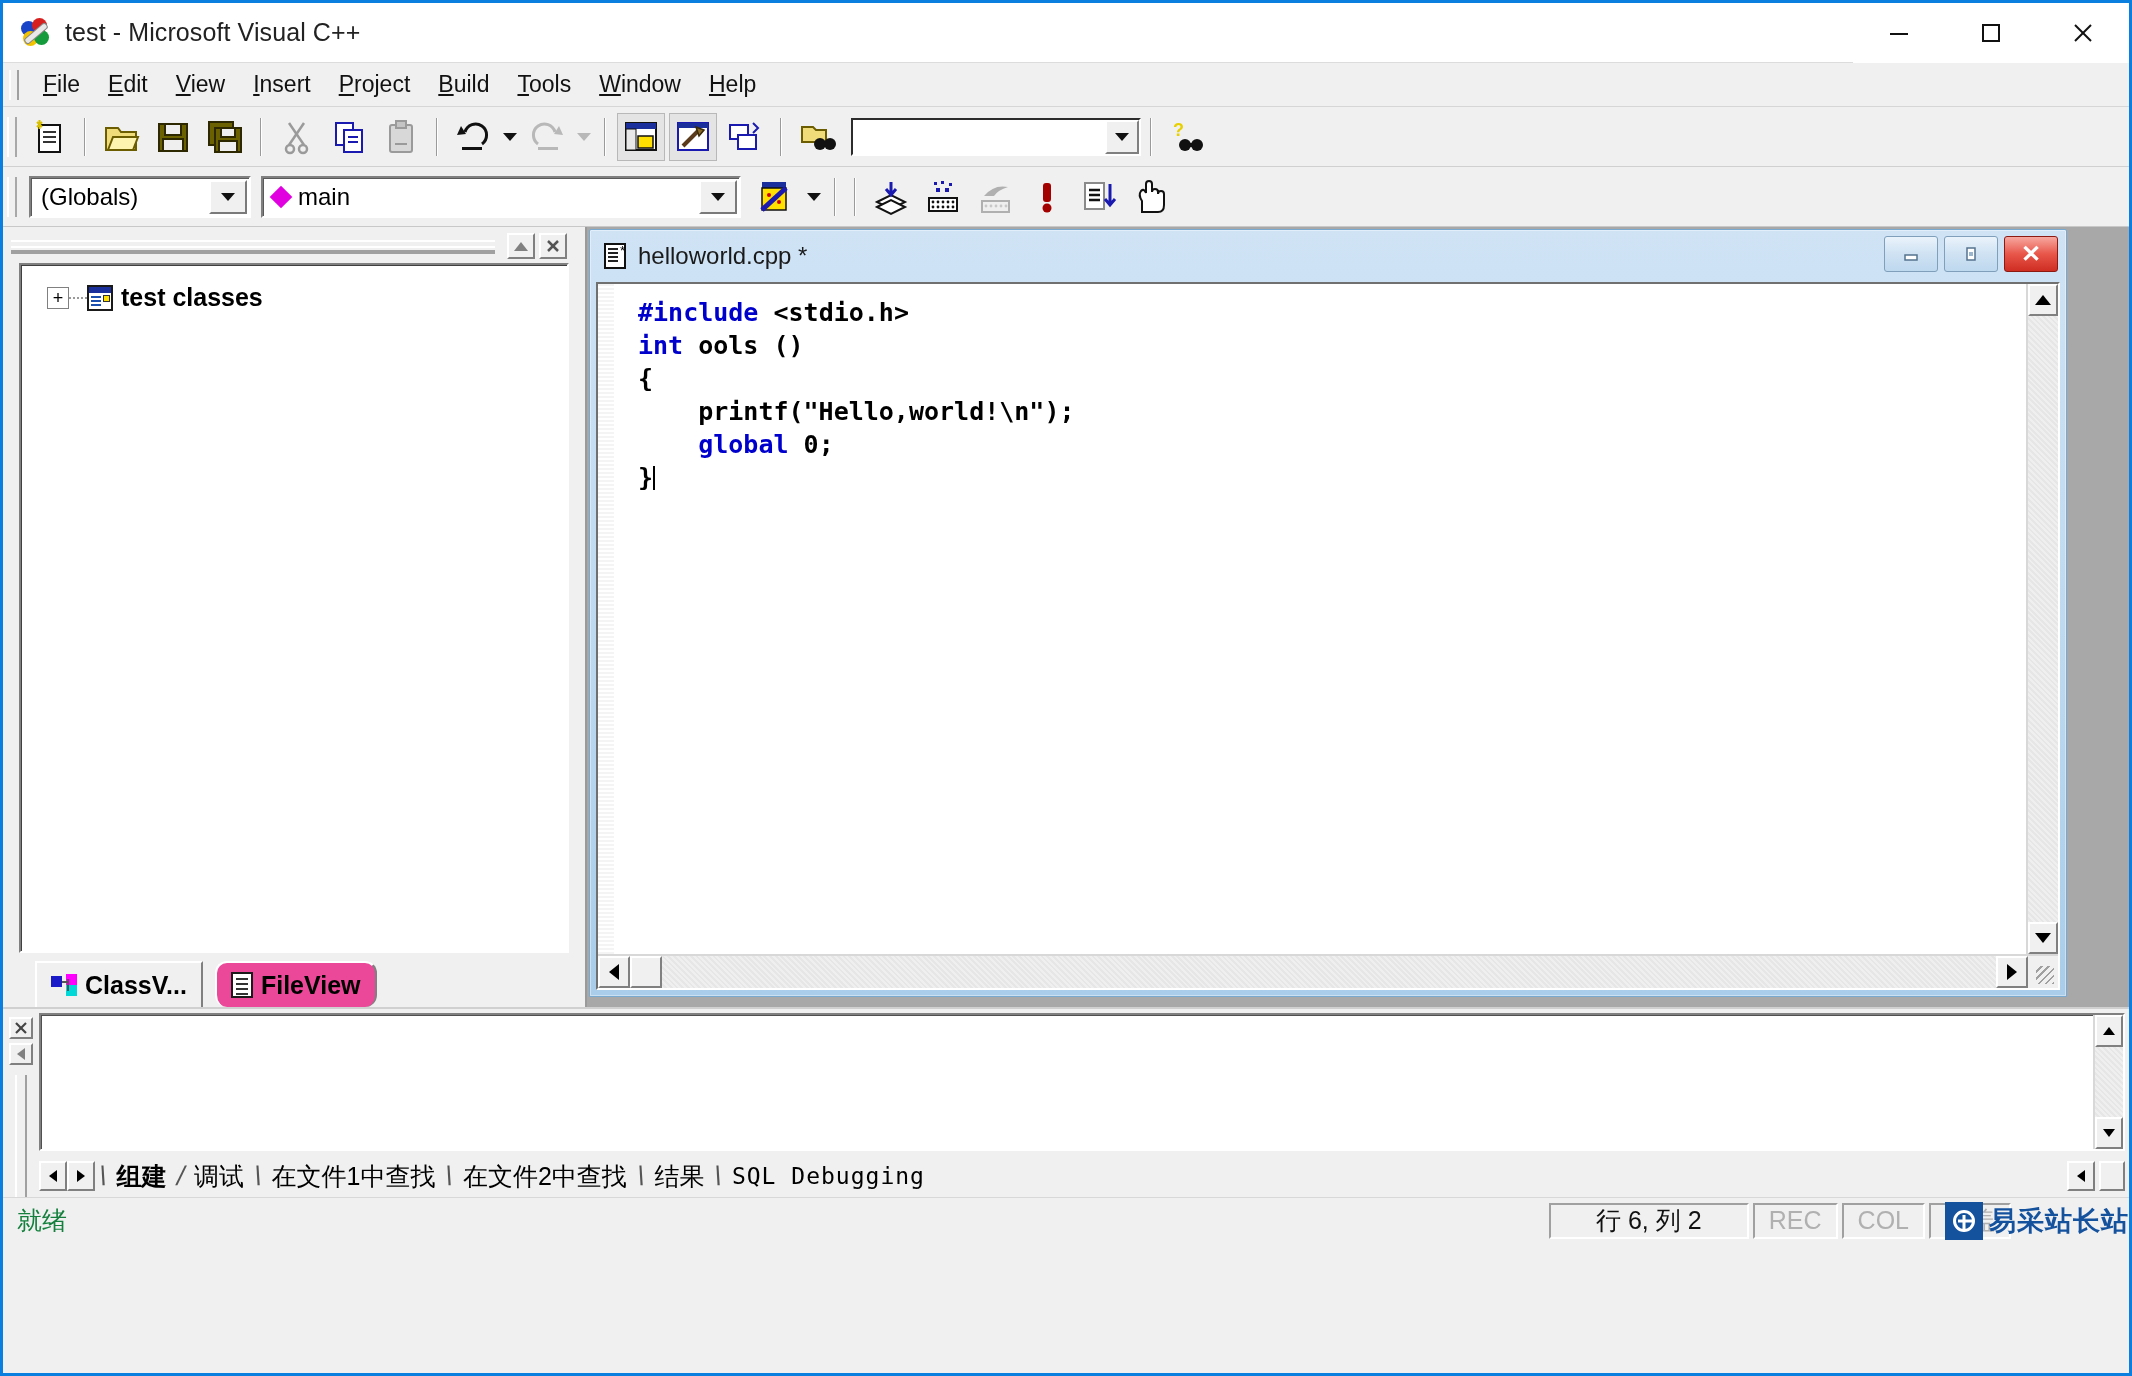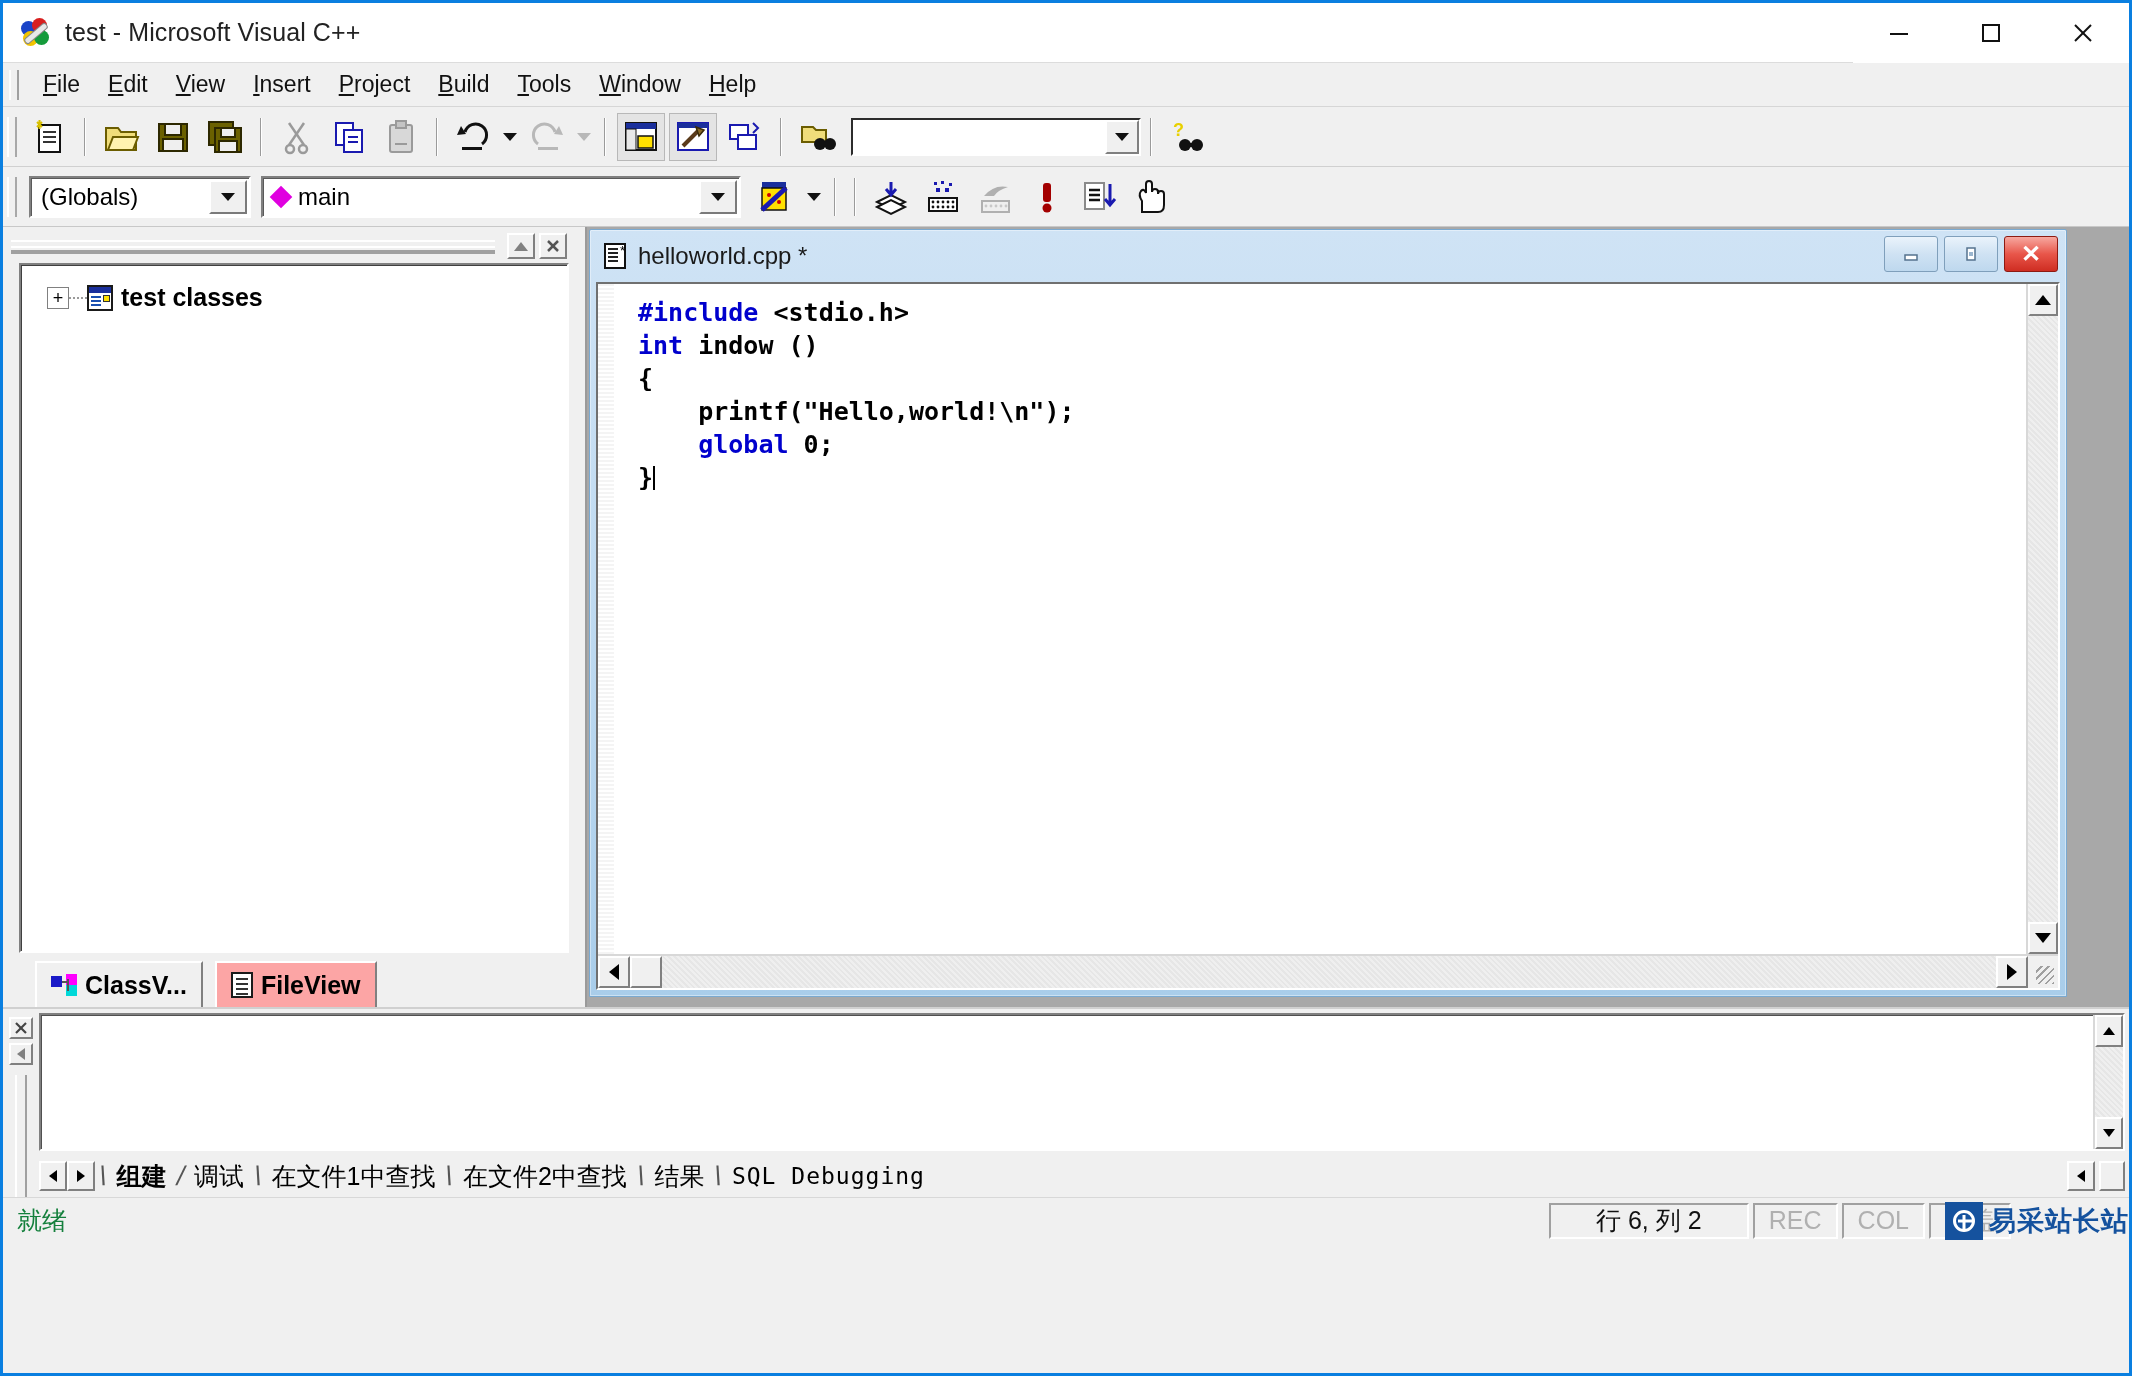--- a/index.html
+++ b/index.html
@@ -223,21 +223,21 @@
   .ws-tabs { height: 54px; display:flex; align-items:flex-end; padding-left: 24px; gap: 8px; }
   .ws-tab {
     height: 46px; padding: 0 14px;
     display:flex; align-items:center; gap: 8px;
     background: #f0f0f0;
     border: 2px solid; border-color:#ffffff #808080 #808080 #ffffff;
     border-bottom: none;
     font-size: 25px; font-weight: bold; color:#000;
     margin-right: 4px;
   }
-  .ws-tab.active { background:#fca5a5; position:relative; z-index:2; }
+  .ws-tab.active { background:#ec4899; position:relative; z-index:2;border-radius:12px; }
   .ico-classview { width:26px; height:22px; position:relative; flex:0 0 auto;}
   .ico-classview .b1 { position:absolute; left:0; top:2px; width:11px; height:11px; background:#1a1ac8; }
   .ico-classview .b2 { position:absolute; right:0; top:0px; width:11px; height:11px; background:#ff00ff; }
   .ico-classview .b3 { position:absolute; right:0; bottom:0px; width:11px; height:11px; background:#00d8d8; }
   .ico-classview .ln { position:absolute; left:11px; top:7px; width:7px; height:2px; background:#555; }
   .ico-classview .ln2 { position:absolute; left:16px; top:5px; width:2px; height:12px; background:#555; }
   .ico-fileview { width:22px; height:26px; background:#fff; border:2px solid #1a1a1a; position:relative; flex:0 0 auto;}
   .ico-fileview::after { content:""; position:absolute; left:3px; top:4px; width:12px; height:2px; background:#333;
     box-shadow: 0 5px 0 #333, 0 10px 0 #333, 0 15px 0 #333; }
 
@@ -760,21 +760,21 @@
                 <span class="x">✕</span>
               </div>
           </div>
         </div>
 
         <div class="cw-body">
           <div class="cw-inner">
             <div class="code-area">
               <div class="sel-margin"></div>
               <pre class="code" id="code-pre"><span class="kw">#include</span><span> &lt;stdio.h&gt;</span>
-<span class="kw">int</span><span> indow ()</span>
+<span class="kw">int</span><span> ools ()</span>
 <span>{</span>
 <span>    printf("Hello,world!\n");</span>
 <span>    </span><span class="kw">global</span><span> 0;</span>
 <span>}</span><span class="caret-bar"></span></pre>
             </div>
             <div class="vscroll">
               <div class="sc-btn">
                   <div class="arrow-up"></div>
                 </div>
               <div class="sc-track"></div>

